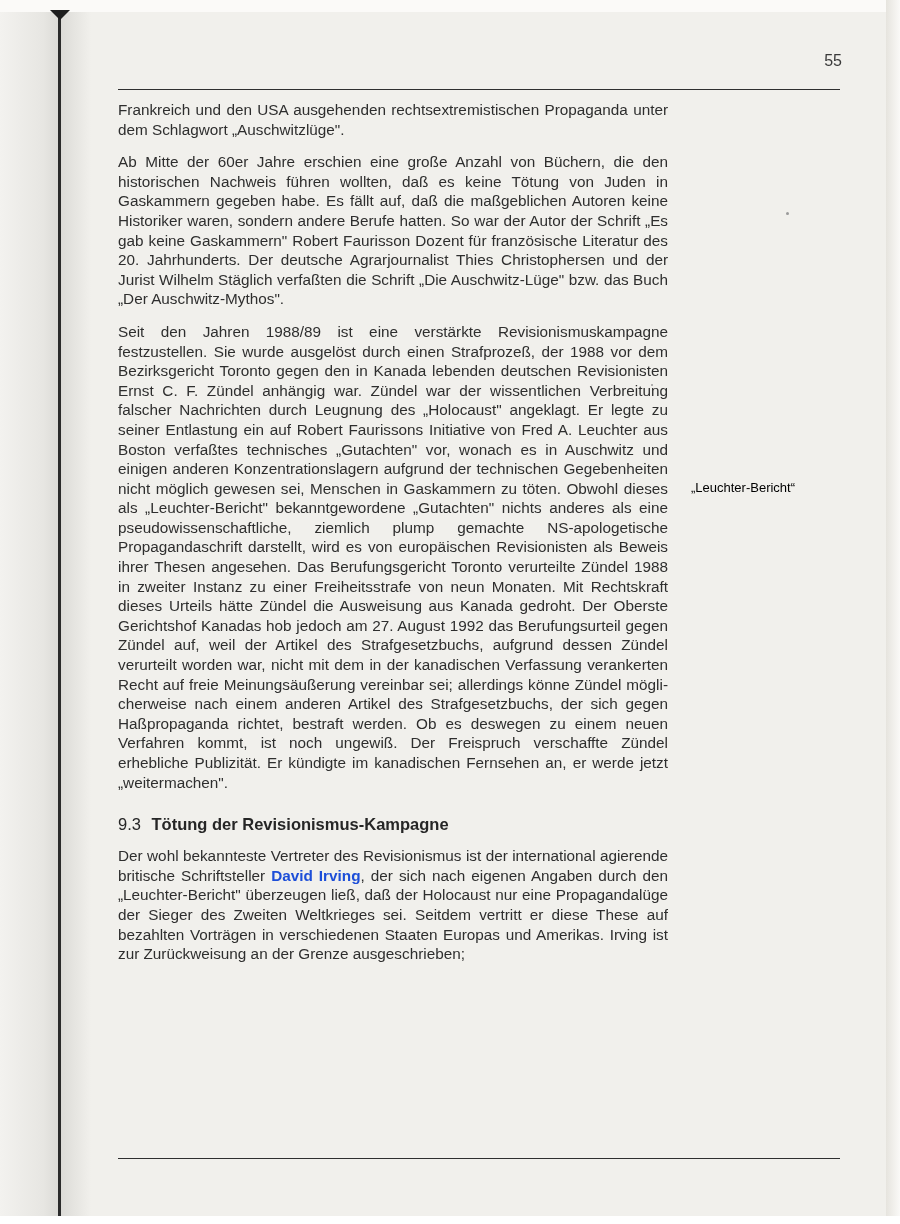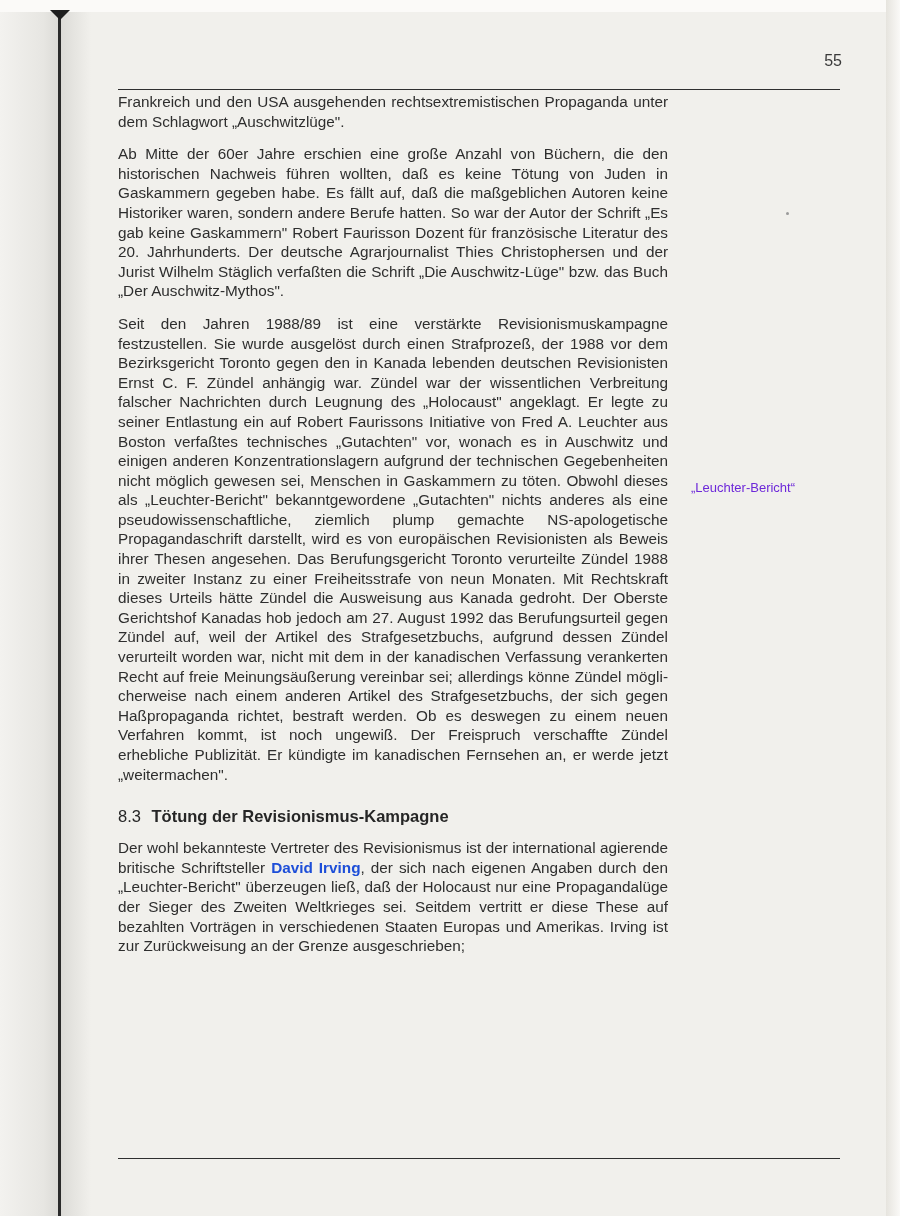--- a/index.html
+++ b/index.html
@@ -74,21 +74,21 @@
       left: 118px;
       width: 722px;
       height: 0;
       border-top: 1.5px solid #2f2f2f;
     }
     .rule.top { top: 89px; }
     .rule.bottom { top: 1158px; }
     .body-text {
       position: absolute;
       left: 118px;
-      top: 92px;
+      top: 100px;
       width: 550px;
       font-family: "Liberation Sans", sans-serif;
       font-size: 15.3px;
       line-height: 19.6px;
       color: #2e2e2e;
       text-align: justify;
       hyphens: manual;
     }
     .body-text p {
       margin: 0 0 13px 0;
@@ -107,21 +107,21 @@
     .section-heading .title {
       font-weight: bold;
     }
     .bold-name { font-weight: bold; color: #1d4ed8; }
     .margin-note {
       position: absolute;
       left: 691px;
       top: 480px;
       font-family: "Liberation Sans", sans-serif;
       font-size: 13px;
-      color: #6d28d9;
+      color: #000000;
     }
     .speck {
       position: absolute;
       width: 3px; height: 3px;
       background: #9a9a9a;
       border-radius: 50%;
     }
   </style>
 </head>
 <body>
@@ -137,21 +137,21 @@
 
   <div class="page-number">55</div>
   <div class="rule top"></div>
 
   <div class="body-text">
     <p class="first">Frankreich und den USA ausgehenden rechtsextremistischen Pro­paganda unter dem Schlagwort „Auschwitzlüge".</p>
     <p>Ab Mitte der 60er Jahre erschien eine große Anzahl von Büchern, die den historischen Nachweis führen wollten, daß es keine Tötung von Juden in Gaskammern gegeben habe. Es fällt auf, daß die maßgeblichen Autoren keine Historiker waren, sondern andere Berufe hatten. So war der Autor der Schrift „Es gab keine Gas­kammern" Robert Faurisson Dozent für französische Literatur des 20. Jahrhunderts. Der deutsche Agrarjournalist Thies Christopher­sen und der Jurist Wilhelm Stäglich verfaßten die Schrift „Die Auschwitz-Lüge" bzw. das Buch „Der Auschwitz-Mythos".</p>
     <p>Seit den Jahren 1988/89 ist eine verstärkte Revisionismuskampa­gne festzustellen. Sie wurde ausgelöst durch einen Strafprozeß, der 1988 vor dem Bezirksgericht Toronto gegen den in Kanada lebenden deutschen Revisionisten Ernst C. F. Zündel anhängig war. Zündel war der wissentlichen Verbreitung falscher Nachrich­ten durch Leugnung des „Holocaust" angeklagt. Er legte zu seiner Entlastung ein auf Robert Faurissons Initiative von Fred A. Leuch­ter aus Boston verfaßtes technisches „Gutachten" vor, wonach es in Auschwitz und einigen anderen Konzentrationslagern aufgrund der technischen Gegebenheiten nicht möglich gewesen sei, Men­schen in Gaskammern zu töten. Obwohl dieses als „Leuchter-Be­richt" bekanntgewordene „Gutachten" nichts anderes als eine pseudowissenschaftliche, ziemlich plump gemachte NS-apologe­tische Propagandaschrift darstellt, wird es von europäischen Revi­sionisten als Beweis ihrer Thesen angesehen. Das Berufungsge­richt Toronto verurteilte Zündel 1988 in zweiter Instanz zu einer Freiheitsstrafe von neun Monaten. Mit Rechtskraft dieses Urteils hätte Zündel die Ausweisung aus Kanada gedroht. Der Oberste Gerichtshof Kanadas hob jedoch am 27. August 1992 das Beru­fungsurteil gegen Zündel auf, weil der Artikel des Strafgesetz­buchs, aufgrund dessen Zündel verurteilt worden war, nicht mit dem in der kanadischen Verfassung verankerten Recht auf freie Meinungsäußerung vereinbar sei; allerdings könne Zündel mögli­cherweise nach einem anderen Artikel des Strafgesetzbuchs, der sich gegen Haßpropaganda richtet, bestraft werden. Ob es des­wegen zu einem neuen Verfahren kommt, ist noch ungewiß. Der Freispruch verschaffte Zündel erhebliche Publizität. Er kündigte im kanadischen Fernsehen an, er werde jetzt „weitermachen".</p>
 
     <div class="section-heading">
-      <span class="num">8.3</span>
+      <span class="num">9.3</span>
       <span class="title">Tötung der Revisionismus-Kampagne</span>
     </div>
 
     <p><span>Der wohl bekannteste Vertreter des Revisionismus ist der interna­tional agierende britische Schriftsteller </span><span class="bold-name">David Irving</span><span>, der sich nach eigenen Angaben durch den „Leuchter-Bericht" überzeugen ließ, daß der Holocaust nur eine Propagandalüge der Sieger des Zweiten Weltkrieges sei. Seitdem vertritt er diese These auf bezahlten Vorträgen in verschiedenen Staaten Europas und Ame­rikas. Irving ist zur Zurückweisung an der Grenze ausgeschrieben;</span></p>
   </div>
 
   <div class="margin-note">„Leuchter-Bericht“</div>
 
   <div class="rule bottom"></div>
 

